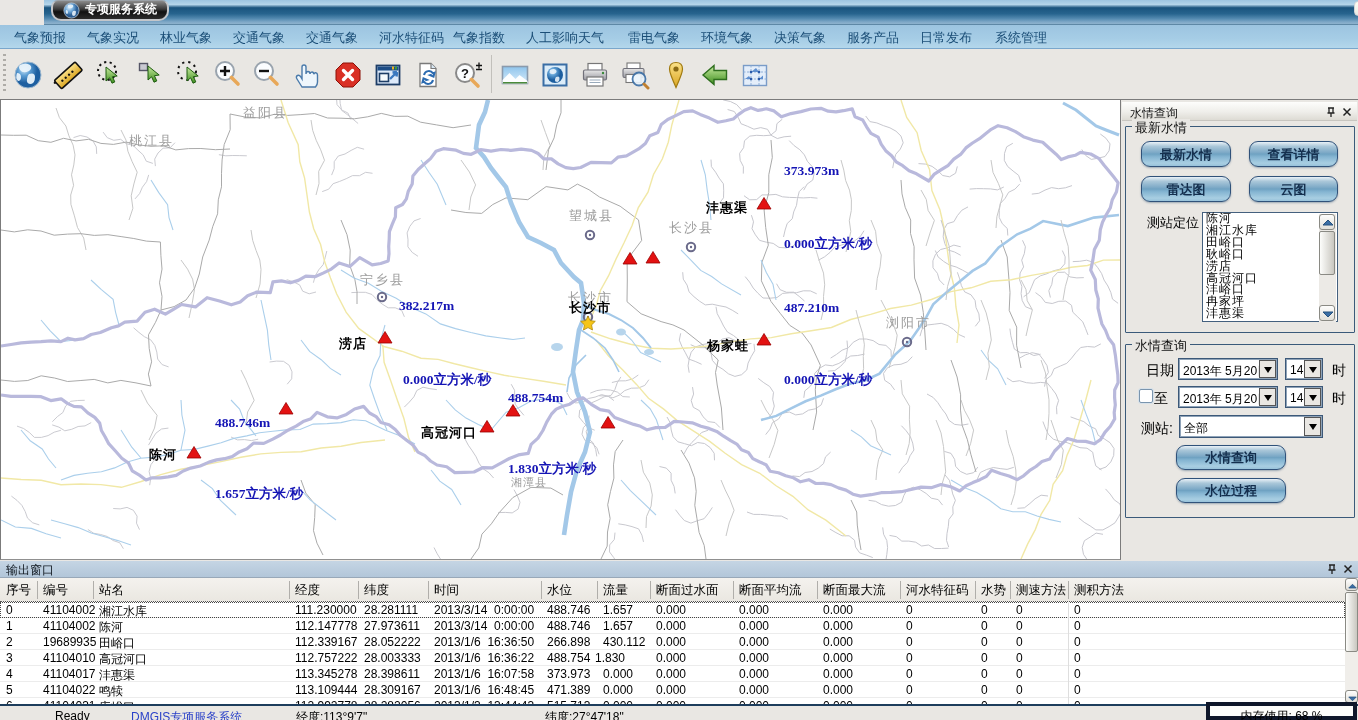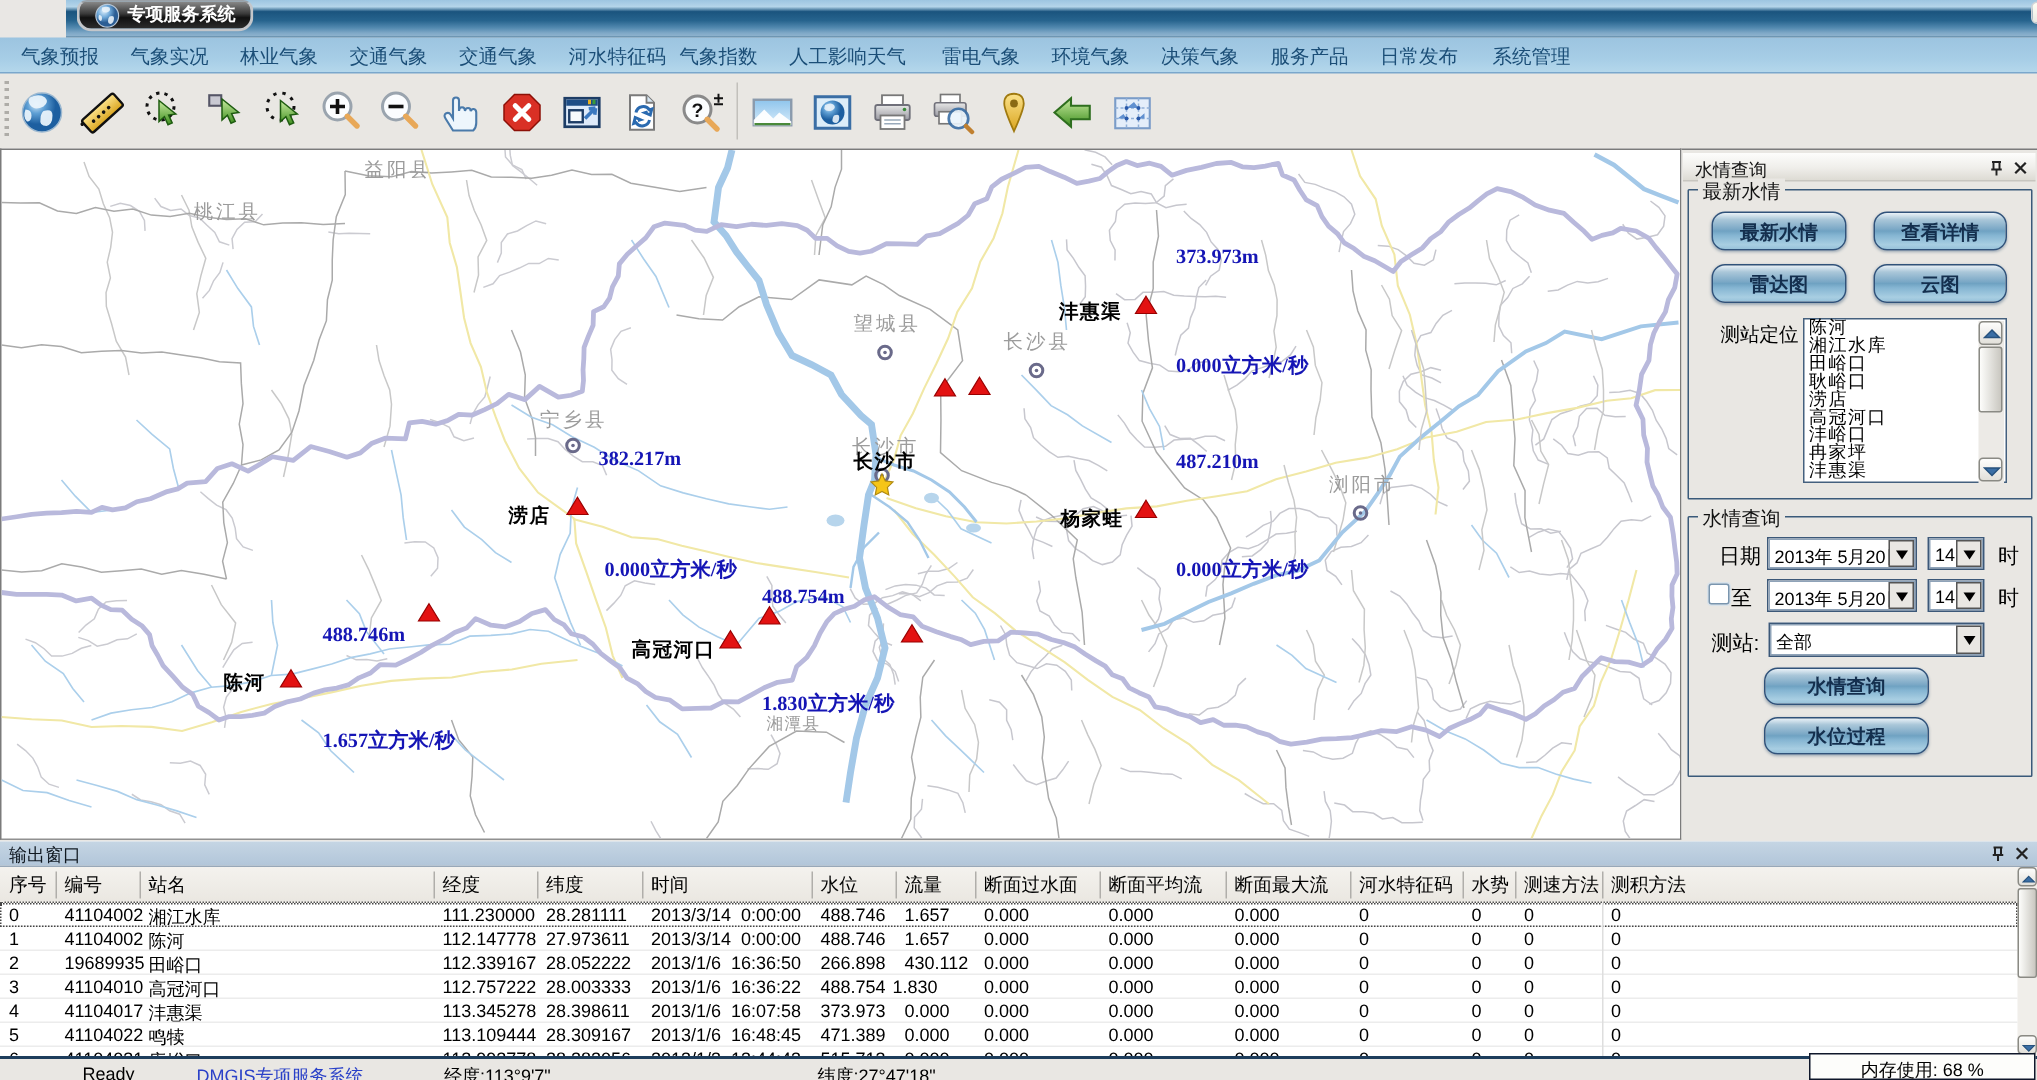--- a/index.html
+++ b/index.html
@@ -64,21 +64,21 @@
 #ohead span { position:absolute; top:4px; }
 #ohead i { position:absolute; top:3px; width:1px; height:18px; background:#b0aeaa; }
 .orow { position:absolute; left:0; width:1345px; height:16px; font-size:12px; color:#000; border-bottom:1px solid #ececec; }
 .orow span { position:absolute; top:1px; white-space:pre; }
 #obottom { position:absolute; left:0; top:143px; width:1358px; height:2px; background:#1d3d5c; }
 #osb { position:absolute; left:1345px; top:17px; width:13px; height:126px; background:#f0eeea; }
 
 
 #statusbar { position:absolute; left:0; top:706px; width:1358px; height:14px; background:#e9e7e3; font-size:12px; color:#000; }
 #statusbar span { position:absolute; top:3px; }
-#membox { position:absolute; left:1206px; top:702px; width:151px; height:18px; background:#fdfdfb; border:1px solid #0f172a; font-size:12px; color:#000; text-align:center; padding-top:2px; }
+#membox { position:absolute; left:1206px; top:702px; width:151px; height:18px; background:#fdfdfb; border:4px solid #0f172a; font-size:12px; color:#000; text-align:center; padding-top:2px; }
 </style>
 </head>
 <body>
 
 <div id="titlebar">
   <div id="titletab"><svg style="position:absolute;left:10px;top:1px" width="17" height="17" viewBox="0 0 17 17">
         <defs>
           <radialGradient id="gg" cx="35%" cy="30%">
             <stop offset="0%" stop-color="#dceefb"></stop>
             <stop offset="55%" stop-color="#6ea8d8"></stop>

